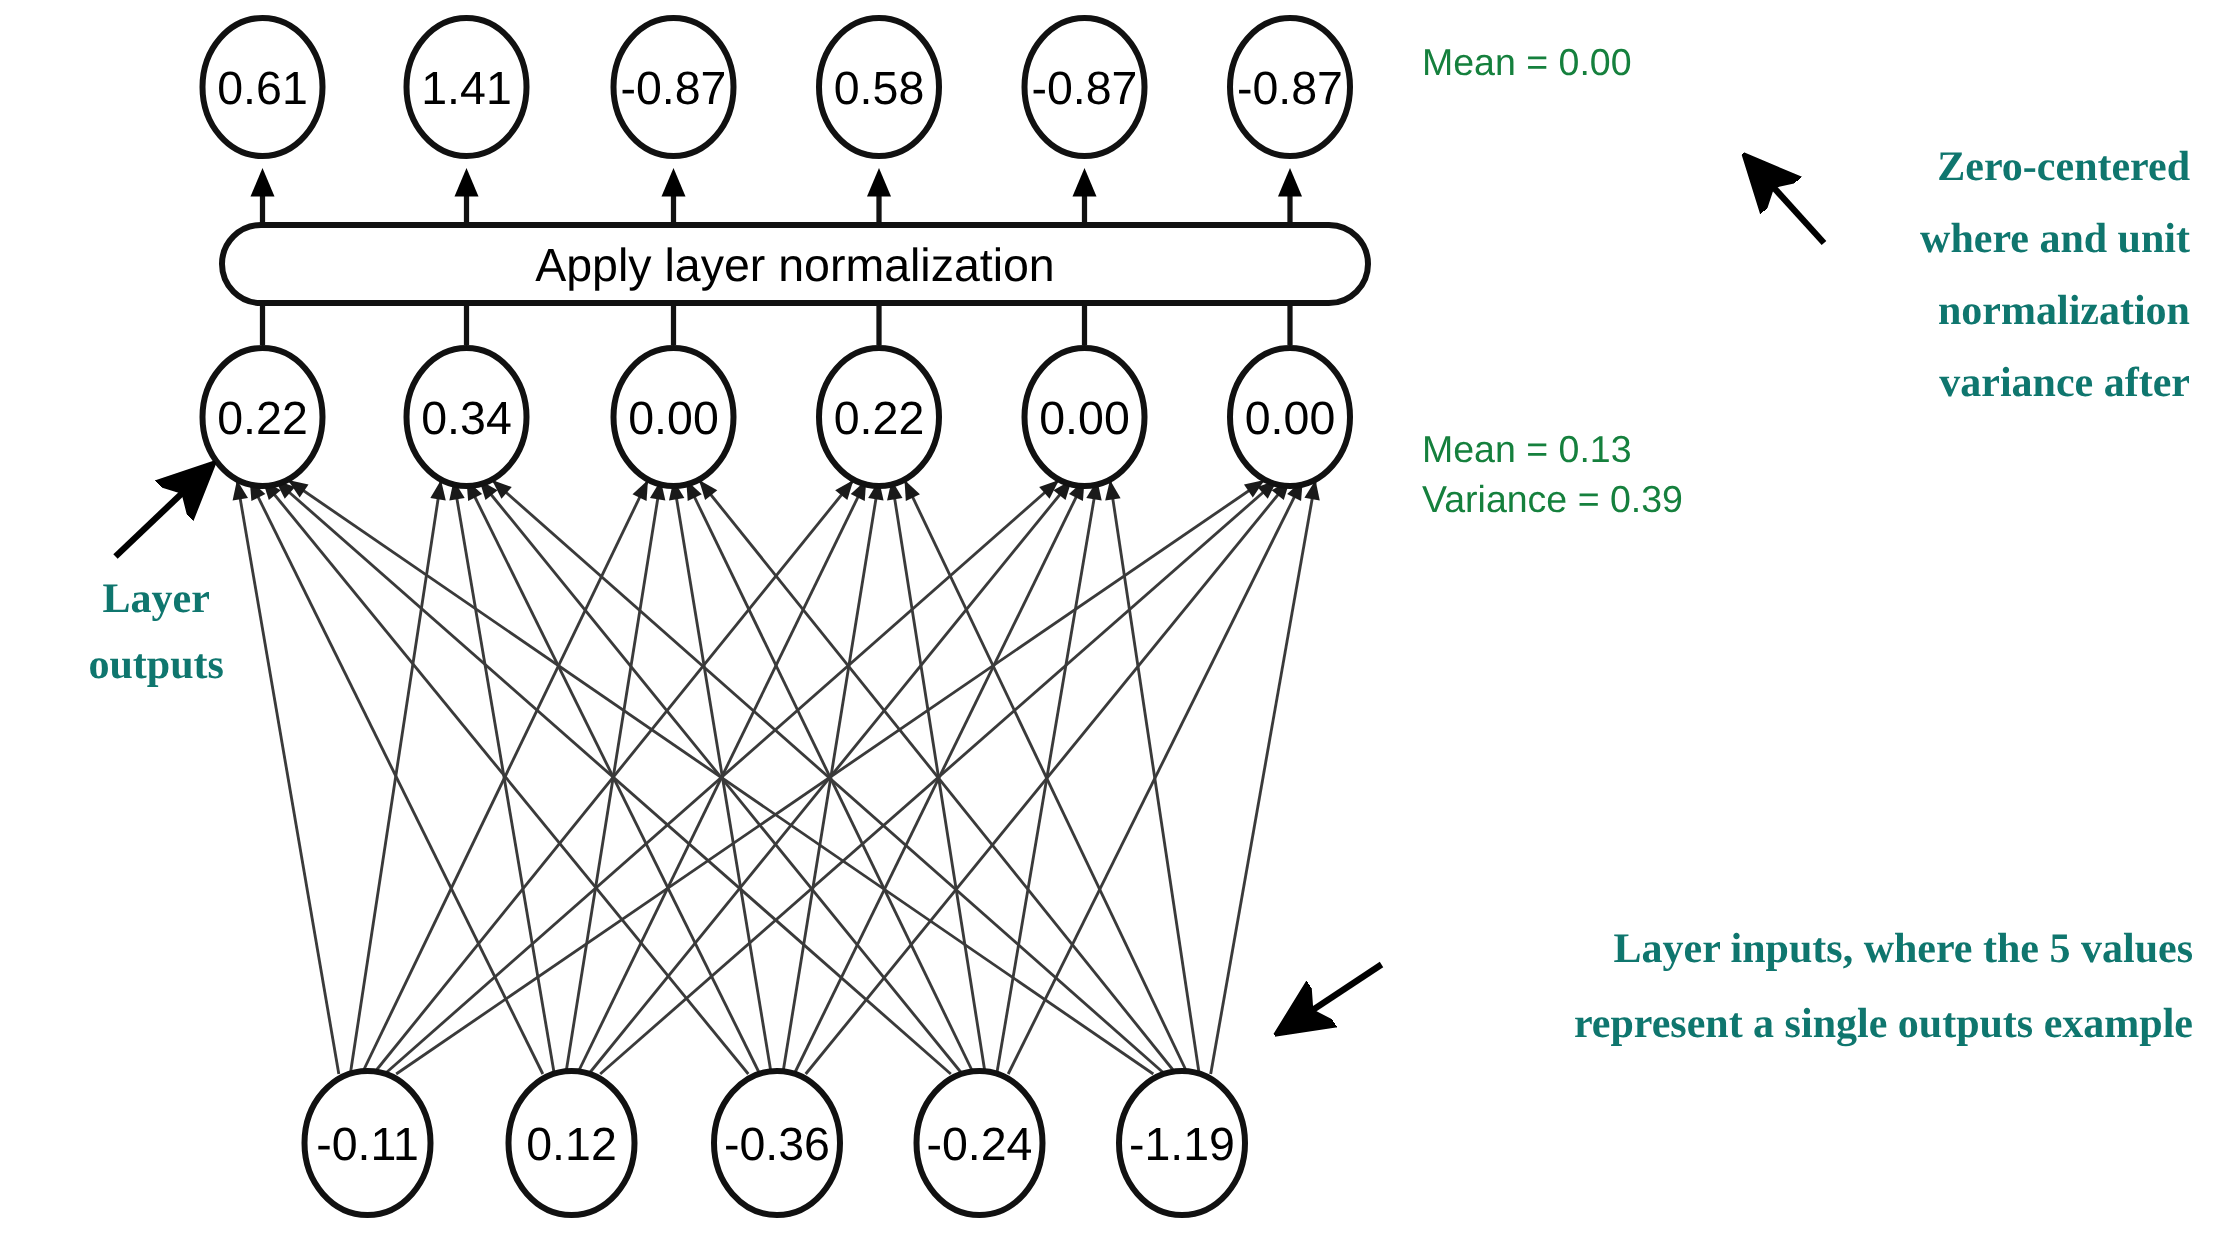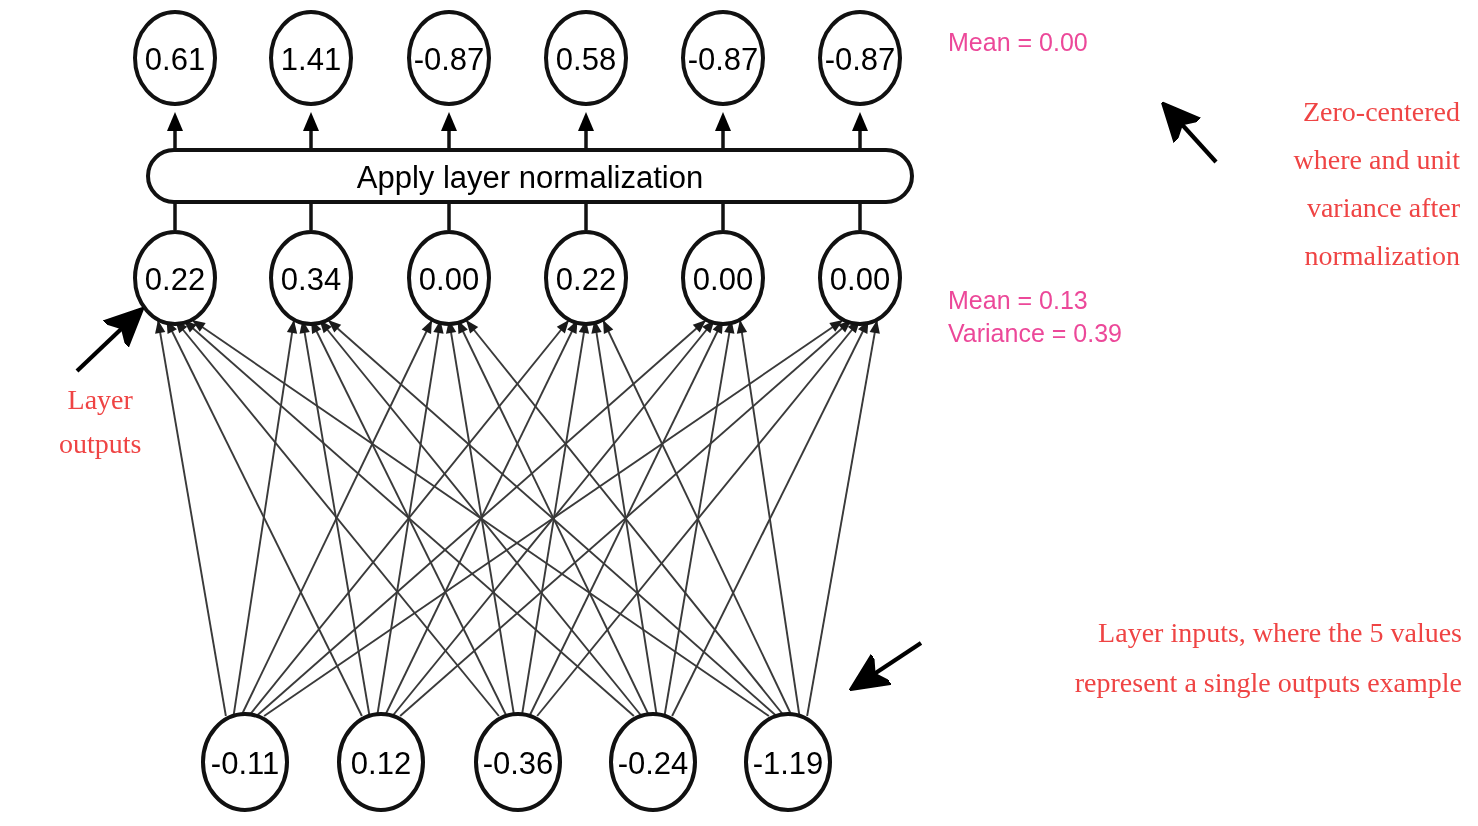--- a/index.html
+++ b/index.html
@@ -61,28 +61,28 @@
     font-size: 31px;
     fill: #000000;
     text-anchor: middle;
     dominant-baseline: central;
   }
   .stats-text {
     position: absolute;
     font-family: "Liberation Sans", sans-serif;
     font-size: 25px;
     line-height: 33px;
-    color: #ec4899;
+    color: #15803d;
     white-space: nowrap;
   }
   .annot-text {
     position: absolute;
     font-family: "Liberation Serif", "Liberation Sans", serif;
-    font-weight: normal;
-    color: #ef4444;
+    font-weight: bold;
+    color: #0f766e;
     white-space: nowrap;
   }
   #annot-zero-centered {
     right: 18px;
     top: 88px;
     font-size: 28px;
     line-height: 48px;
     text-align: right;
   }
   #annot-layer-outputs {
@@ -244,22 +244,22 @@
   </div>
 
   <div class="stats-text" id="stats-hidden" style="left:948px; top:252px;margin-top:32px;">
     <div>Mean = 0.13</div>
     <div>Variance = 0.39</div>
   </div>
 
   <div class="annot-text" id="annot-zero-centered">
     <span class="annot-line">Zero-centered</span>
     <span class="annot-line">where and unit</span>
+    <span class="annot-line">normalization</span>
     <span class="annot-line">variance after</span>
-    <span class="annot-line">normalization</span>
   </div>
 
   <div class="annot-text" id="annot-layer-outputs">
     <span class="annot-line">Layer</span>
     <span class="annot-line">outputs</span>
   </div>
 
   <div class="annot-text" id="annot-layer-inputs">
     <span class="annot-line">Layer inputs, where the 5 values</span>
     <span class="annot-line">represent a single outputs example</span>

